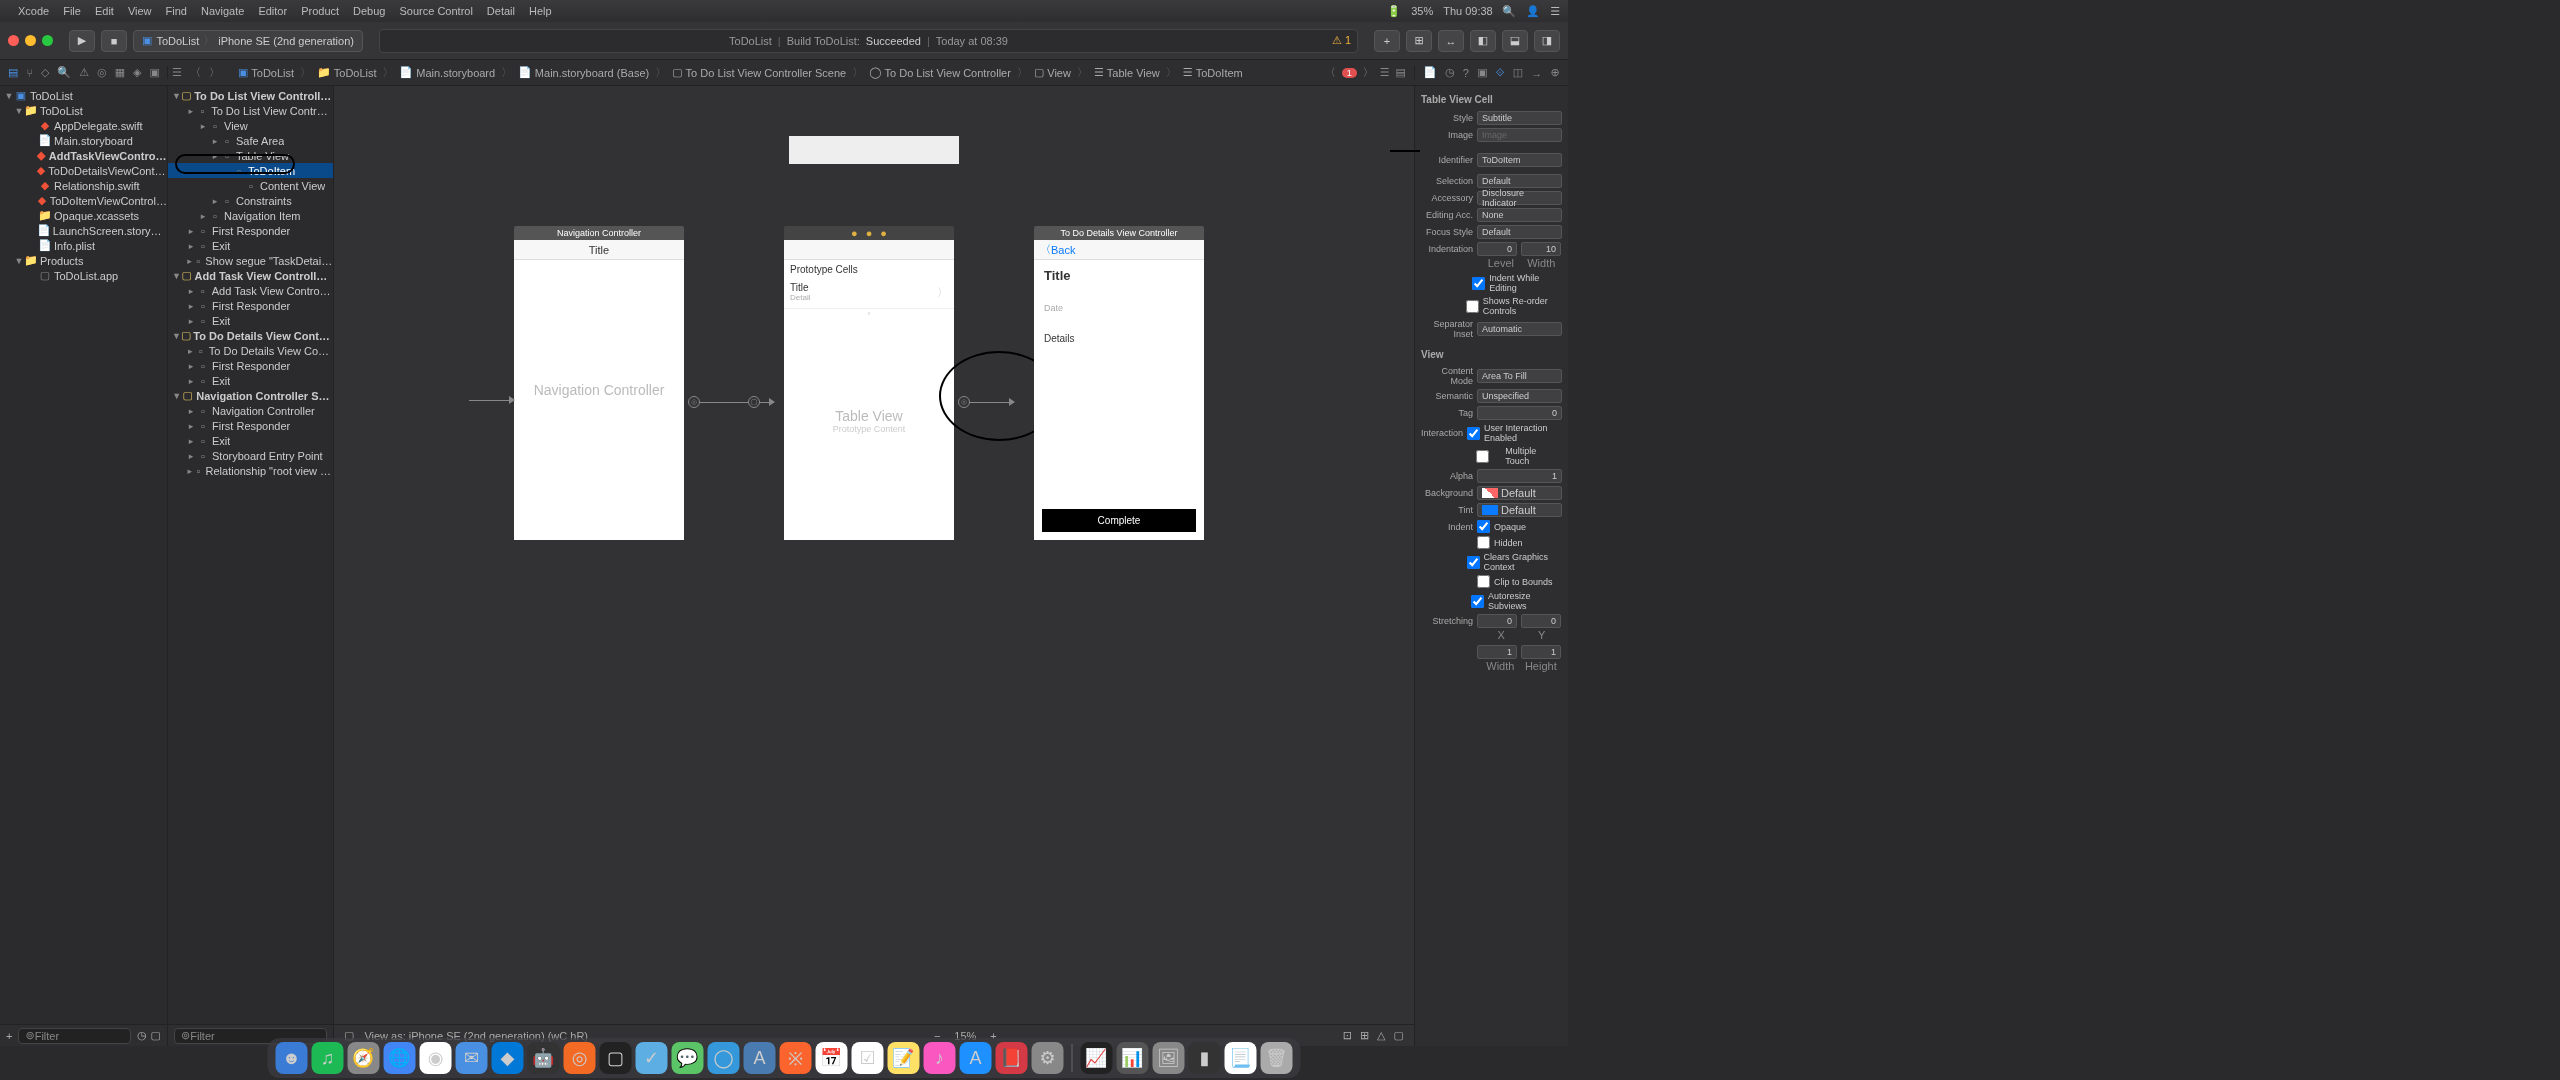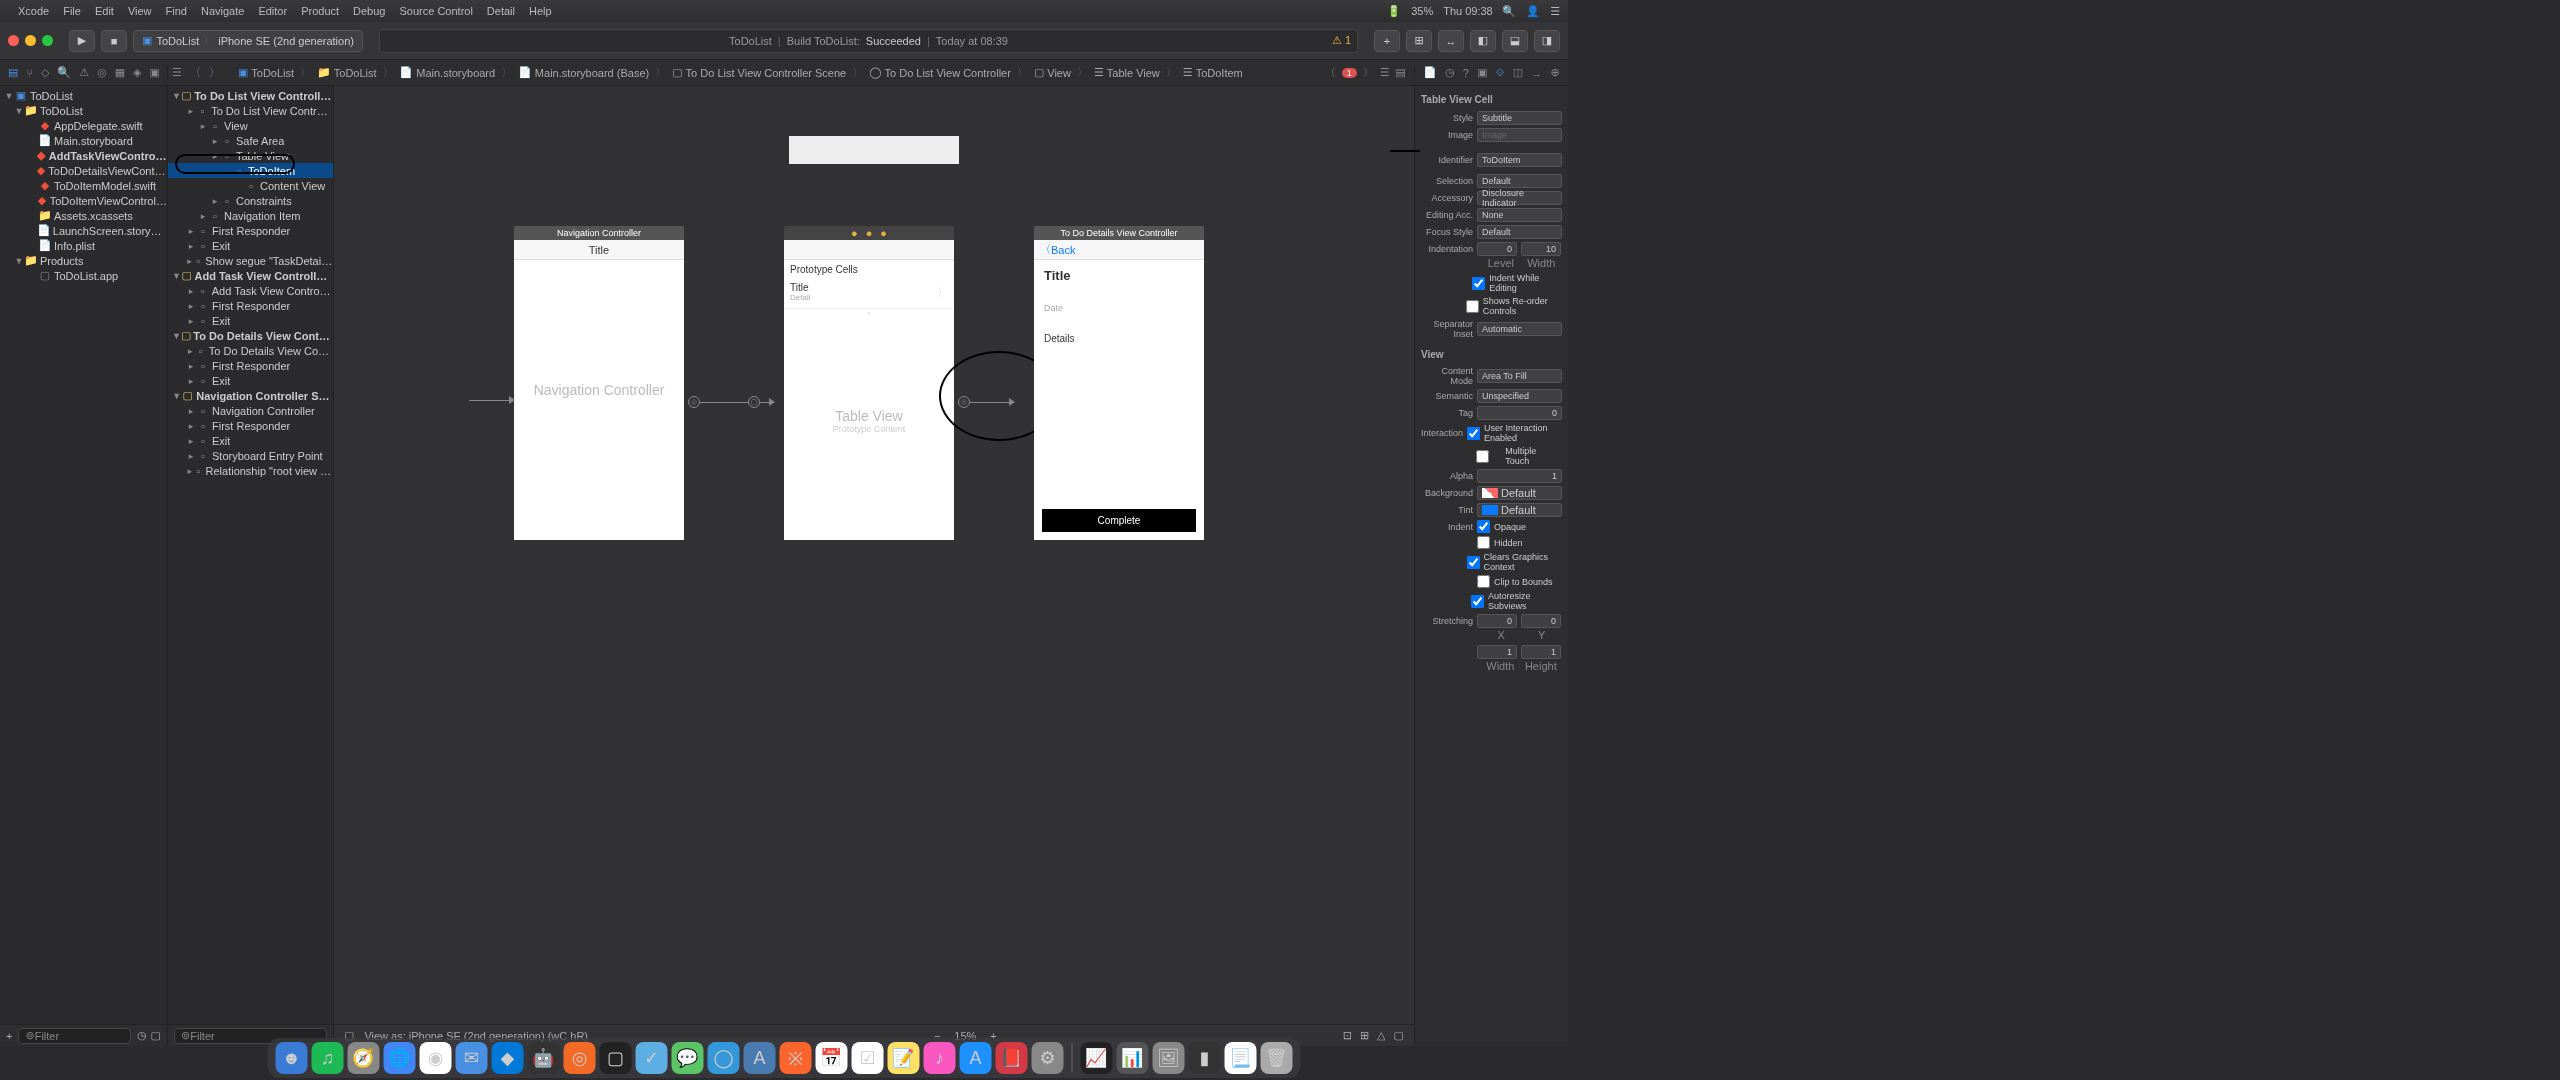--- a/index.html
+++ b/index.html
@@ -264,31 +264,31 @@
           <span class="lab">AddTaskViewController.swift</span>
         </div>
       <div class="tree-row" style="padding-left:28px;">
           <span class="disc"></span>
           <span class="ic ic-swift">◆</span>
           <span class="lab">ToDoDetailsViewController.swift</span>
         </div>
       <div class="tree-row" style="padding-left:28px;">
           <span class="disc"></span>
           <span class="ic ic-swift">◆</span>
-          <span class="lab">ToDoItemModel.swift</span>
+          <span class="lab">Relationship.swift</span>
         </div>
       <div class="tree-row" style="padding-left:28px;">
           <span class="disc"></span>
           <span class="ic ic-swift">◆</span>
           <span class="lab">ToDoItemViewController.swift</span>
         </div>
       <div class="tree-row" style="padding-left:28px;">
           <span class="disc"></span>
           <span class="ic ic-folder">📁</span>
-          <span class="lab">Assets.xcassets</span>
+          <span class="lab">Opaque.xcassets</span>
         </div>
       <div class="tree-row" style="padding-left:28px;">
           <span class="disc"></span>
           <span class="ic">📄</span>
           <span class="lab">LaunchScreen.storyboard</span>
         </div>
       <div class="tree-row" style="padding-left:28px;">
           <span class="disc"></span>
           <span class="ic">📄</span>
           <span class="lab">Info.plist</span>

